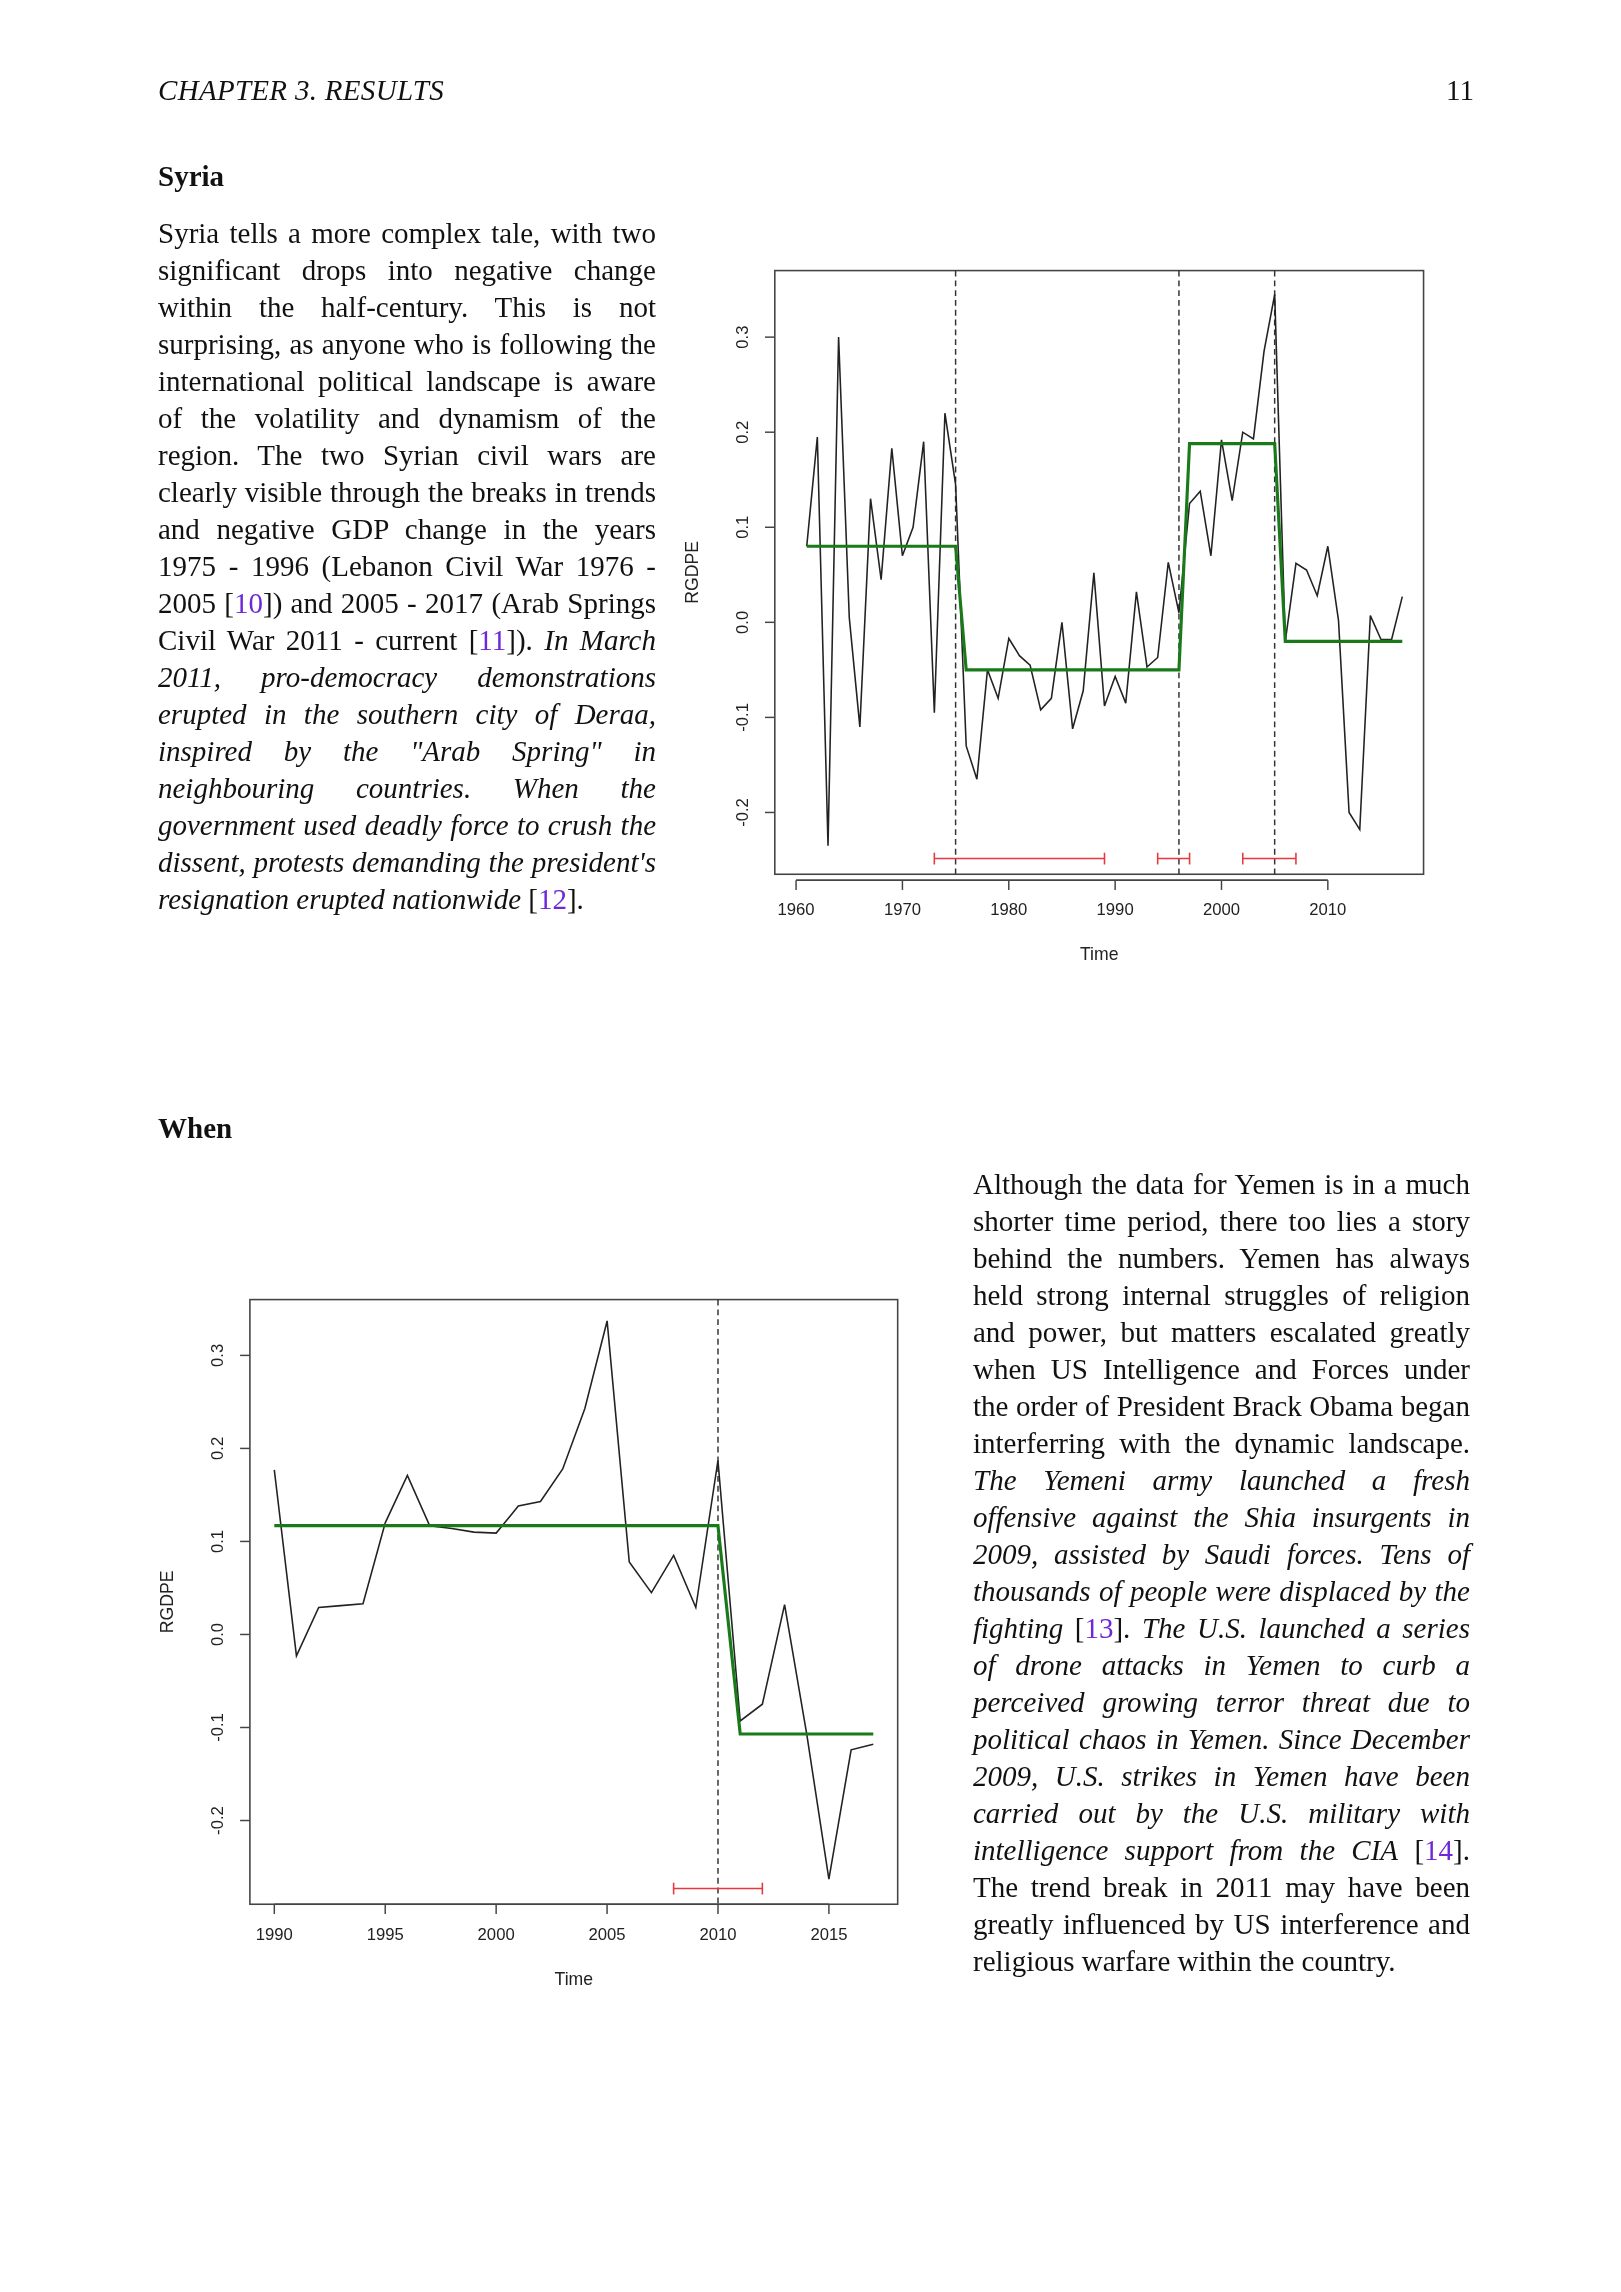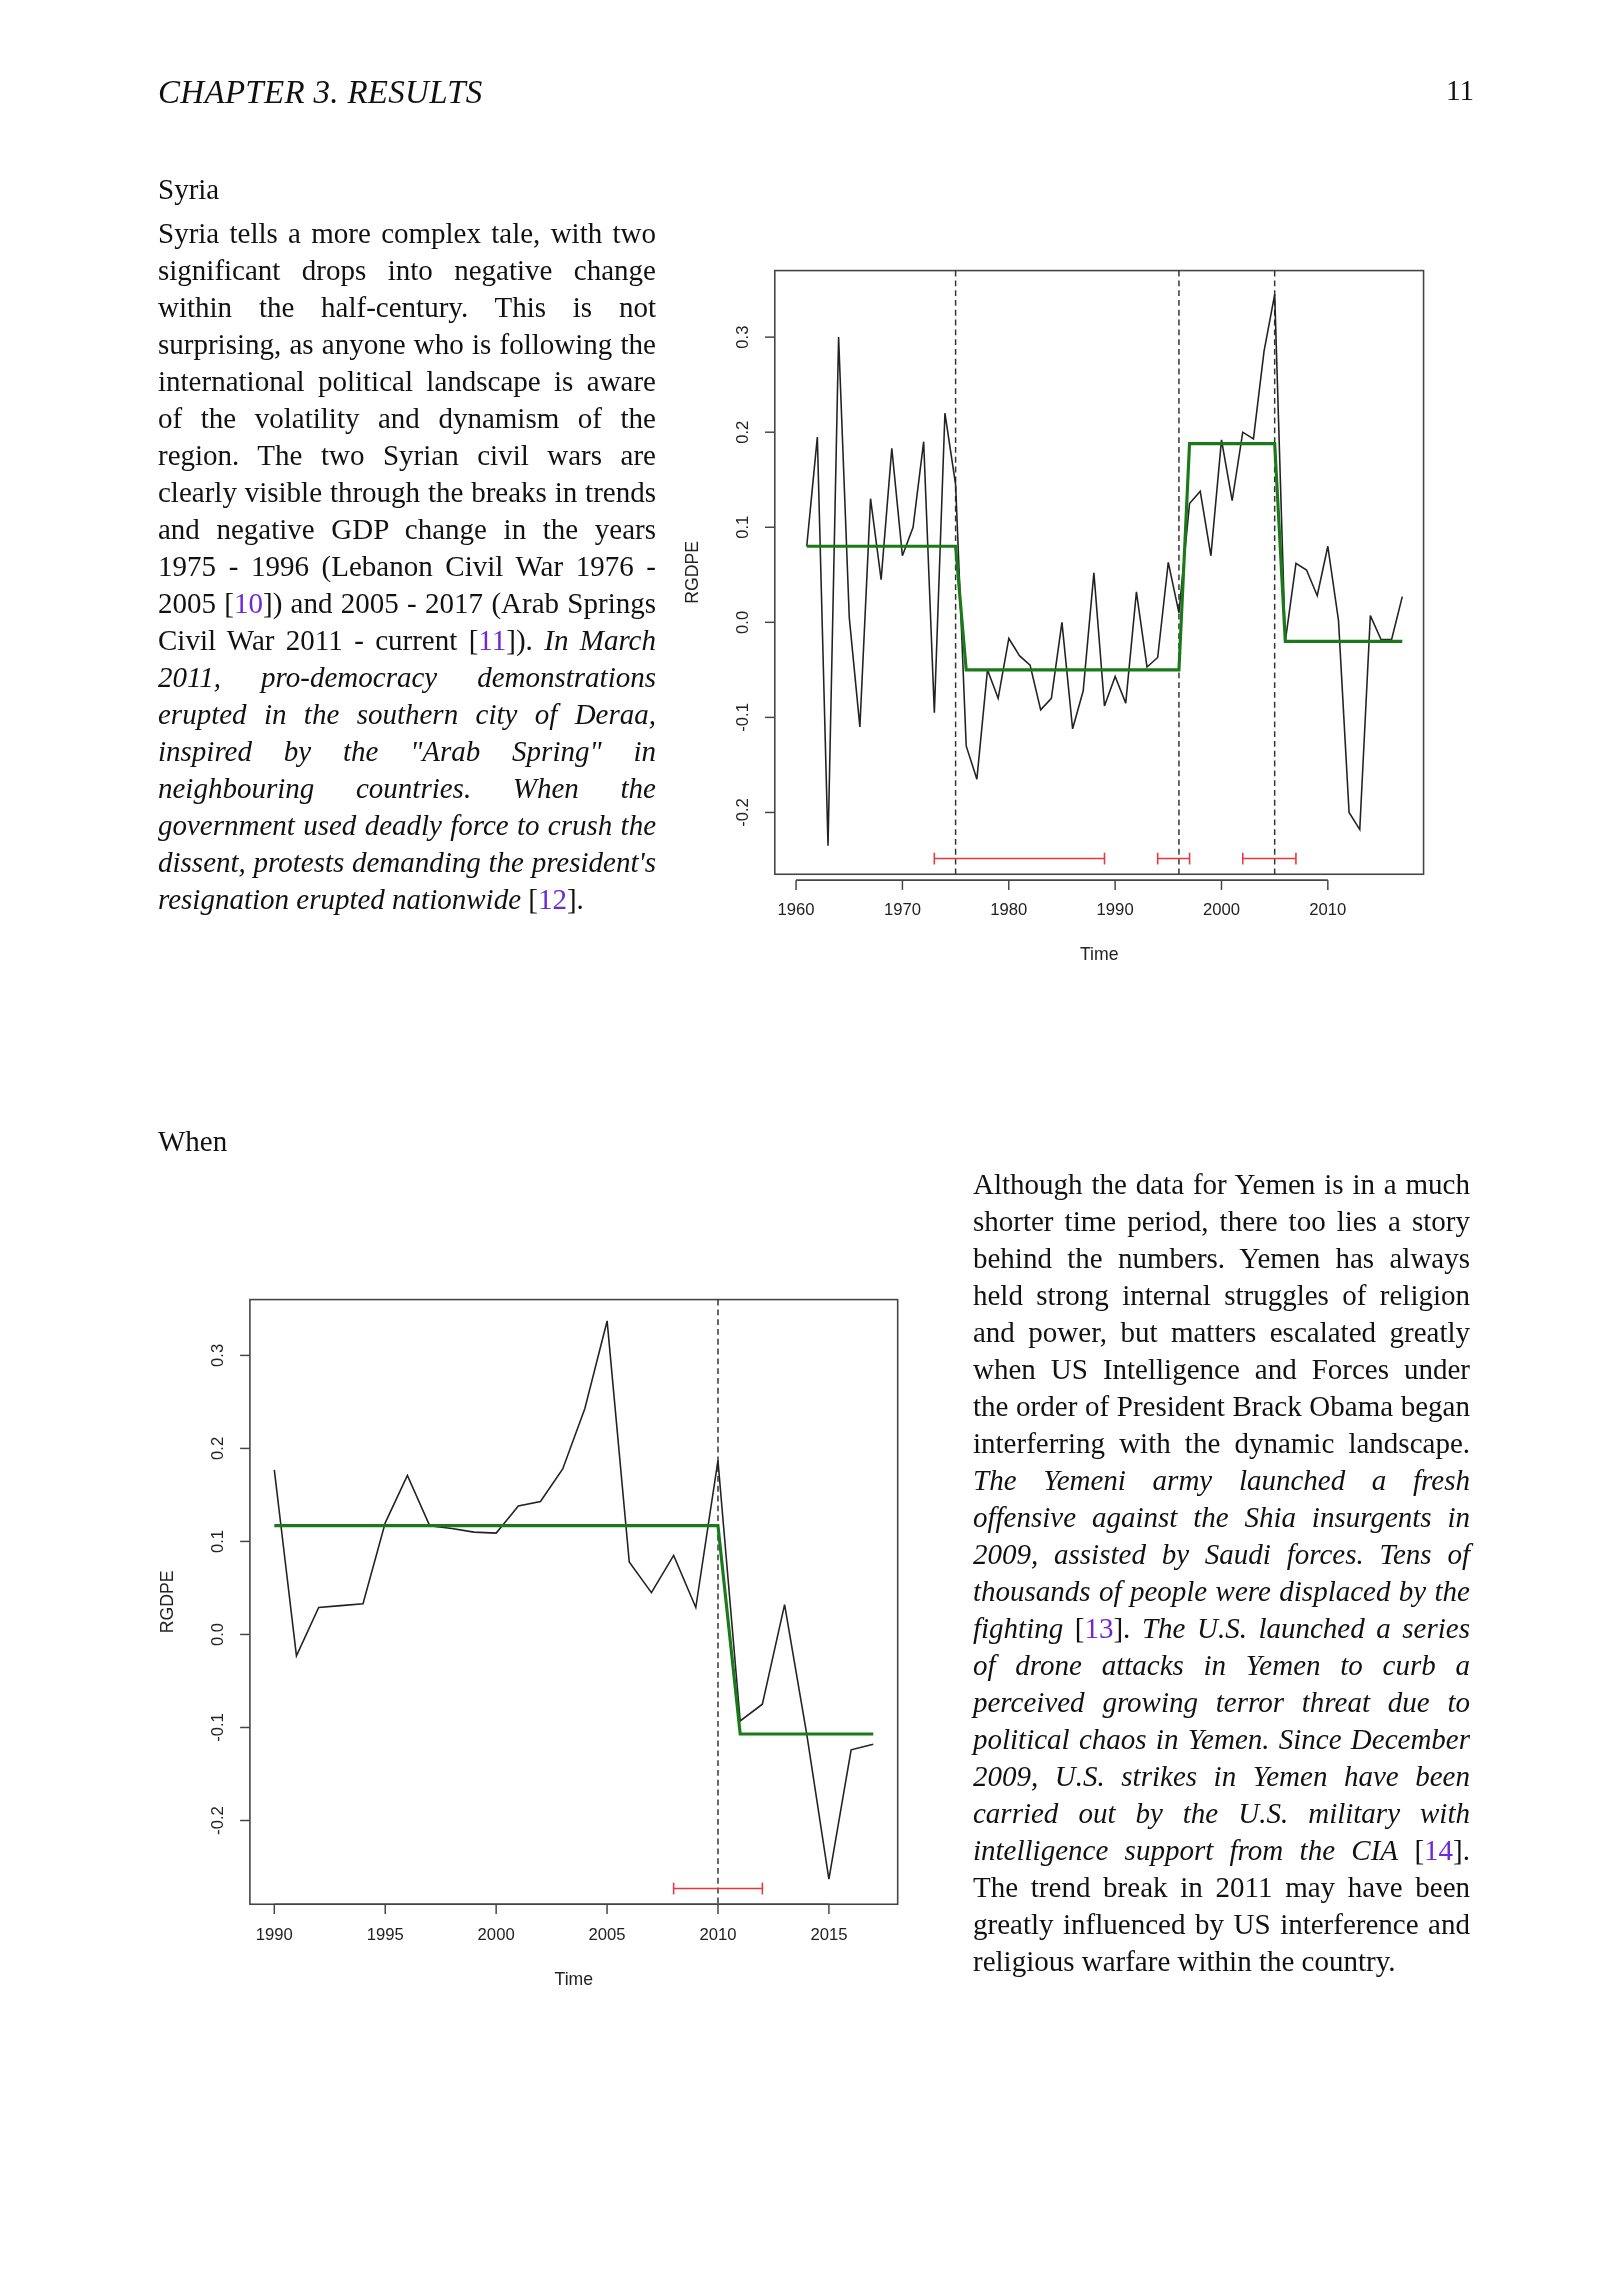--- a/index.html
+++ b/index.html
@@ -1,24 +1,24 @@
 <!DOCTYPE html>
 <html><head>
 <meta charset="utf-8">
 <style>
   html, body { margin: 0; padding: 0; background: #ffffff; }
   body { width: 1621px; height: 2293px; position: relative; overflow: hidden;
          font-family: "DejaVu Serif", "Liberation Serif", serif; color: #111; }
   .abs { position: absolute; }
-  .running-head { left: 158px; top: 74px; font-style: italic; font-size: 33px;
+  .running-head { left: 158px; top: 74px; font-style: italic; font-size: 29px;
                   font-family: "Liberation Serif", "DejaVu Serif", serif; letter-spacing: 0.3px; }
   .page-num { left: 1446px; top: 74px; font-size: 29px;
               font-family: "Liberation Serif", "DejaVu Serif", serif; }
-  .section-title { font-weight: normal; font-size: 29px;
-                   font-family: "Liberation Serif", "DejaVu Serif", serif; margin-top: 13px; }
+  .section-title { font-weight: bold; font-size: 29px;
+                   font-family: "Liberation Serif", "DejaVu Serif", serif; }
   .para { font-family: "Liberation Serif", "DejaVu Serif", serif; font-size: 29px;
           line-height: 37px; text-align: justify; hyphens: manual; }
   .para .it { font-style: italic; }
   .para a.cite { color: #6d28d9; text-decoration: none; }
   svg text { font-family: "Liberation Sans", "DejaVu Sans", sans-serif; fill: #222; }
 </style>
 </head>
 <body>
 
 <div class="abs running-head">CHAPTER 3.  RESULTS</div>

